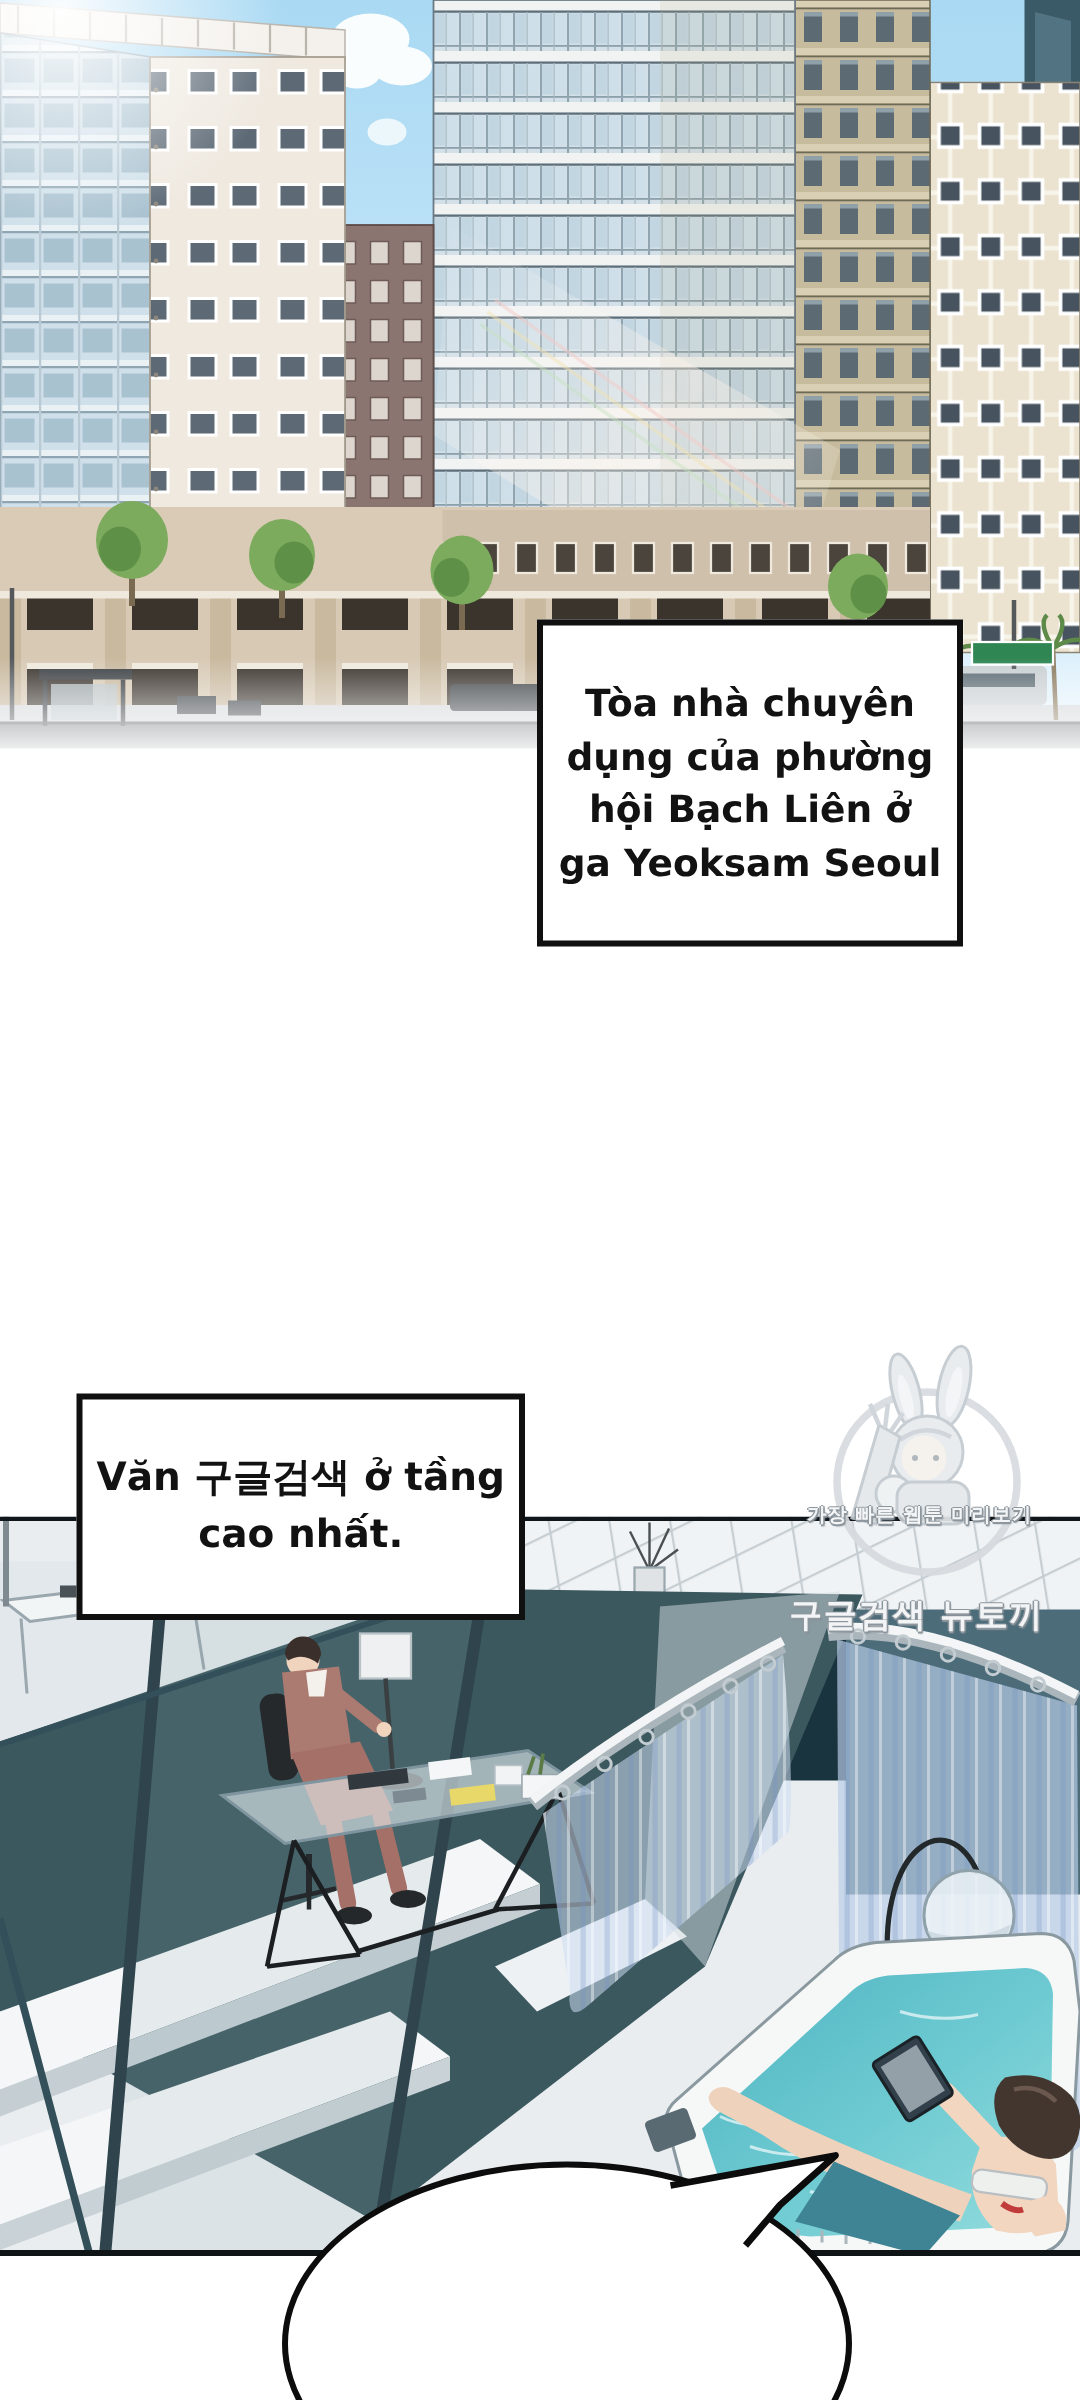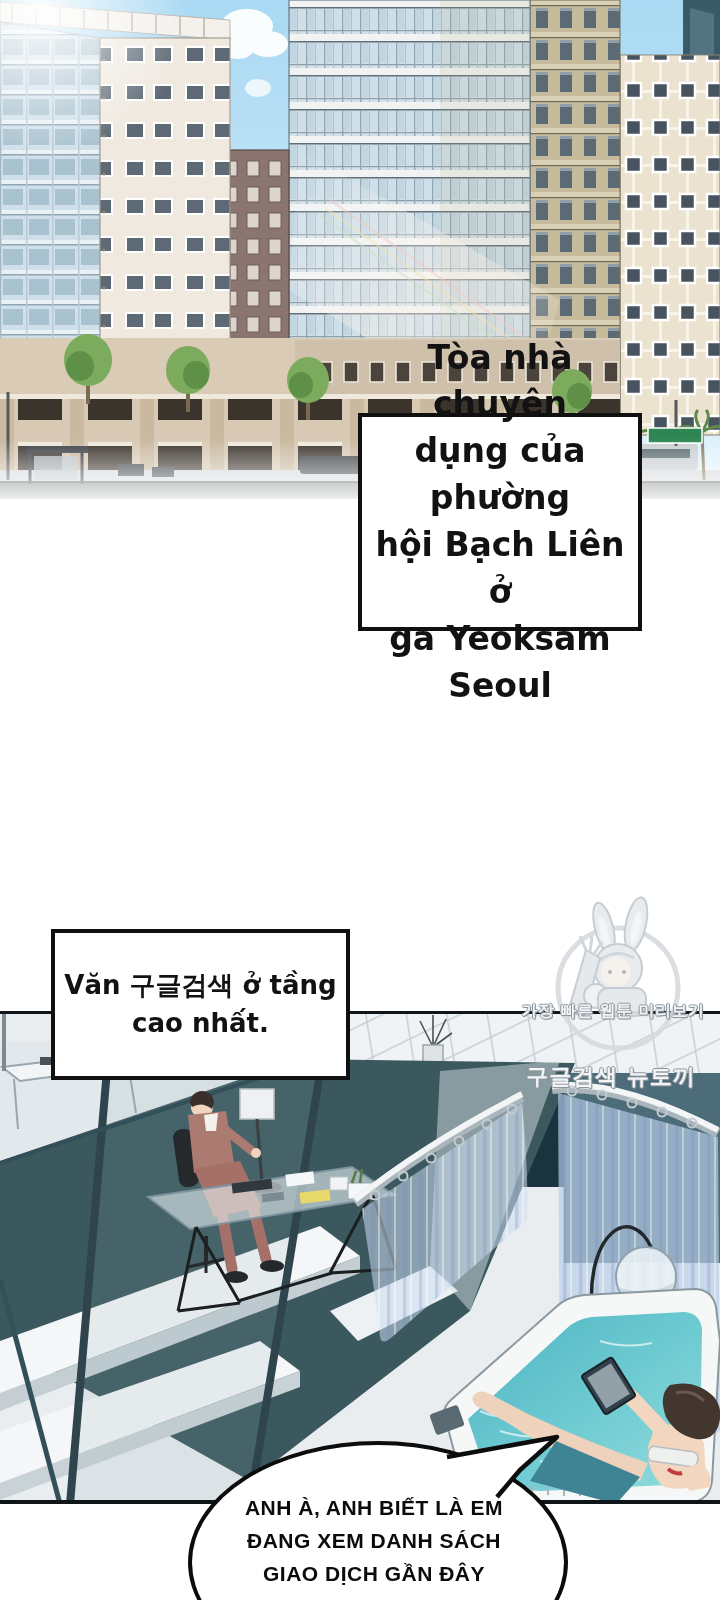--- a/index.html
+++ b/index.html
@@ -4,29 +4,29 @@
 <style>
   html,body{margin:0;padding:0;background:#fff;}
   #page{position:relative;width:720px;height:1600px;overflow:hidden;background:#fff;
         font-family:"DejaVu Sans",sans-serif;}
   #page svg{display:block;}
   .abs{position:absolute;}
   .caption{box-sizing:border-box;background:#fff;border:4px solid #101010;
            display:flex;align-items:center;justify-content:center;text-align:center;
            white-space:pre-line;color:#121212;font-weight:600;}
   #caption-location{left:358px;top:413px;width:284px;height:218px;z-index:5;
-                    font-size:33px;line-height:1.42;}
+                    font-size:25px;line-height:1.42;}
   #caption-office{left:51px;top:929px;width:299px;height:151px;z-index:6;
                   font-size:26px;line-height:1.45;}
   #city-panel{left:0;top:0;width:720px;height:508px;z-index:1;}
   #interior-panel{left:0;top:1011px;width:720px;height:493px;z-index:2;}
   #watermark-girl{left:540px;top:880px;width:180px;height:200px;z-index:7;opacity:.92;}
   .wm-text{position:absolute;z-index:8;text-align:center;color:#f2f4f6;font-weight:800;
            text-shadow:-1px 0 #8e979e,1px 0 #8e979e,0 -1px #8e979e,0 1px #8e979e,1px 1px 1px #7e878e;}
-  #wm-line1{left:508px;top:1001px;width:210px;font-size:16px;letter-spacing:.5px;}
+  #wm-line1{left:508px;top:1001px;width:210px;font-size:13px;letter-spacing:.5px;}
   #wm-line2{left:503px;top:1018px;width:216px;font-size:22px;letter-spacing:1px;margin-top:44px;}
   #speech-bubble{left:188px;top:1441px;width:372px;height:235px;background:#fff;
                  border:4px solid #0c0c0c;border-radius:50%;z-index:9;}
   #bubble-tail{left:420px;top:1414px;width:160px;height:100px;z-index:10;}
   #bubble-text{left:206px;top:1491px;width:336px;z-index:11;text-align:center;
                font-size:21px;line-height:33px;font-weight:800;color:#0b0b0b;
                white-space:pre-line;letter-spacing:.5px;
                font-family:"Liberation Sans","DejaVu Sans",sans-serif;}
 </style>
 </head>
@@ -464,17 +464,14 @@
       <rect x="58" y="108" width="48" height="28" rx="10" fill="#e4e8ea"></rect>
     </g>
   </svg>
   <div id="wm-line1" class="abs wm-text">가장 빠른 웹툰 미리보기</div>
   <div id="wm-line2" class="abs wm-text">구글검색 뉴토끼</div>
 
   <div id="speech-bubble" class="abs"></div>
   <svg id="bubble-tail" class="abs" width="160" height="100" viewBox="0 0 160 100">
     <path d="M27,43 L137,23 L100,56 L77,83" fill="#ffffff" stroke="#0c0c0c" stroke-width="4.5" stroke-linejoin="round"></path>
   </svg>
-  <div id="bubble-text" class="abs">ANH À, ANH BIẾT LÀ EM
-ĐANG XEM DANH SÁCH
-GIAO DỊCH GẦN ĐÂY</div>
 
 </div>
 
 </body></html>

